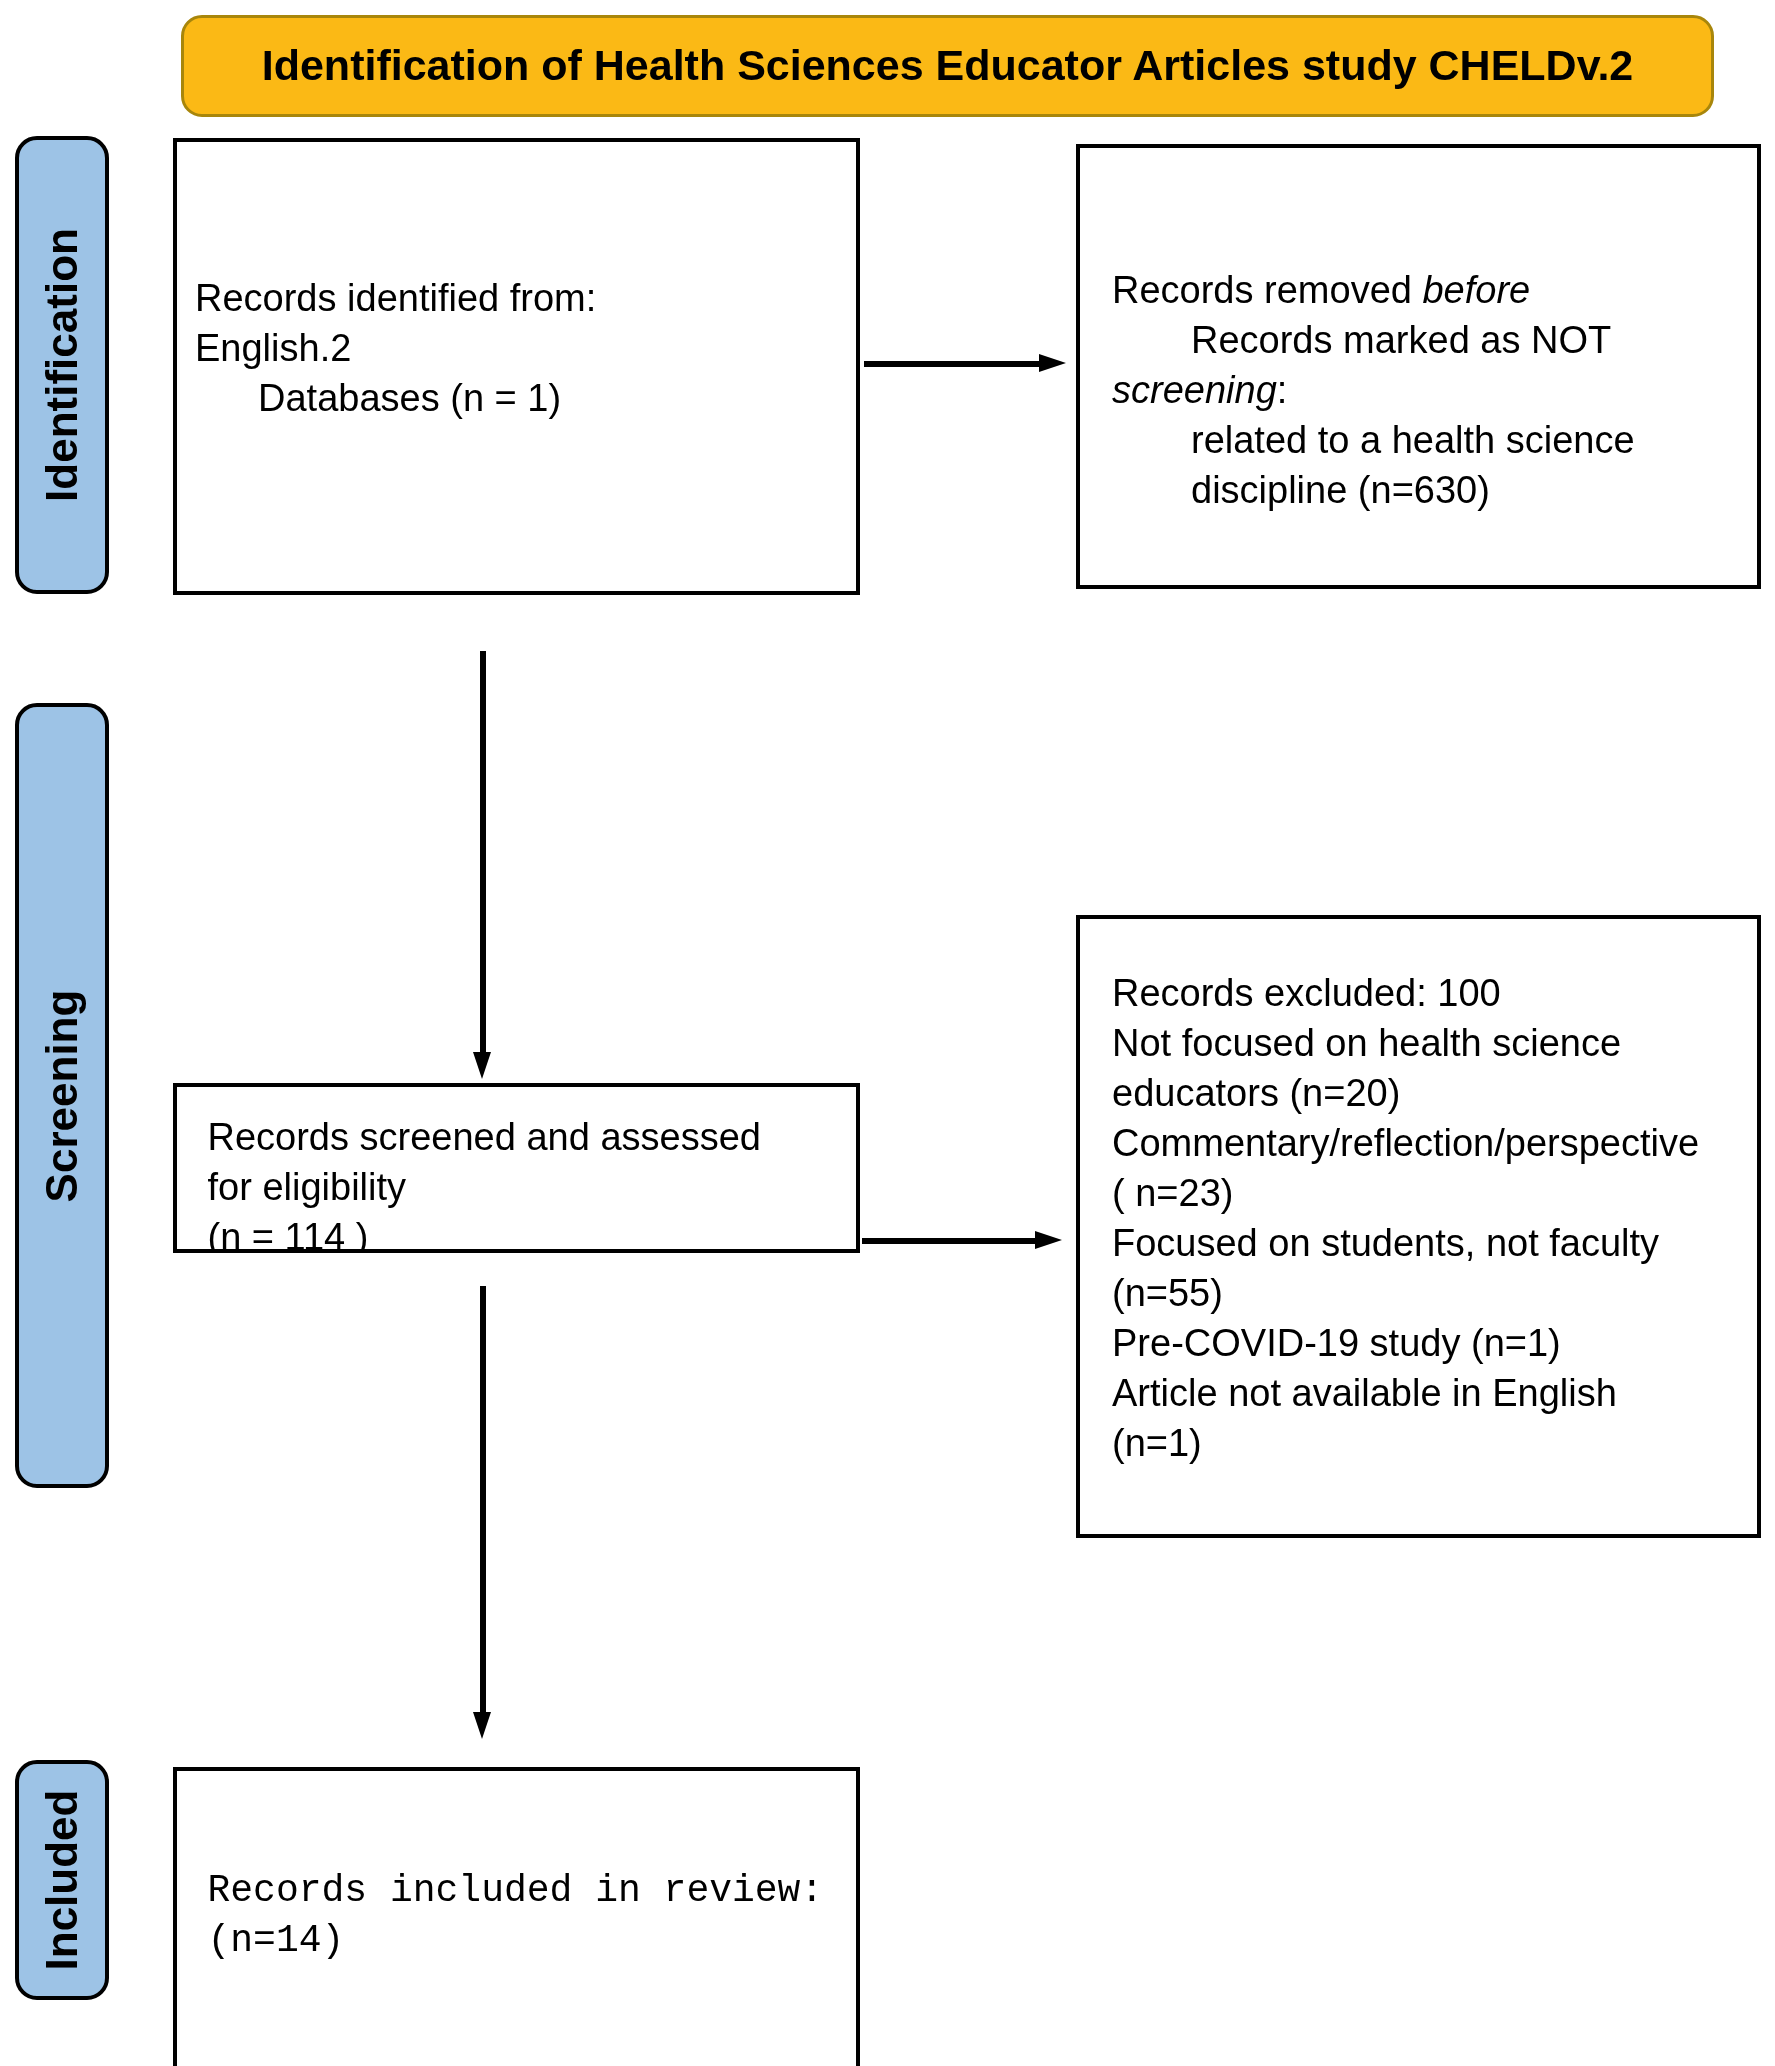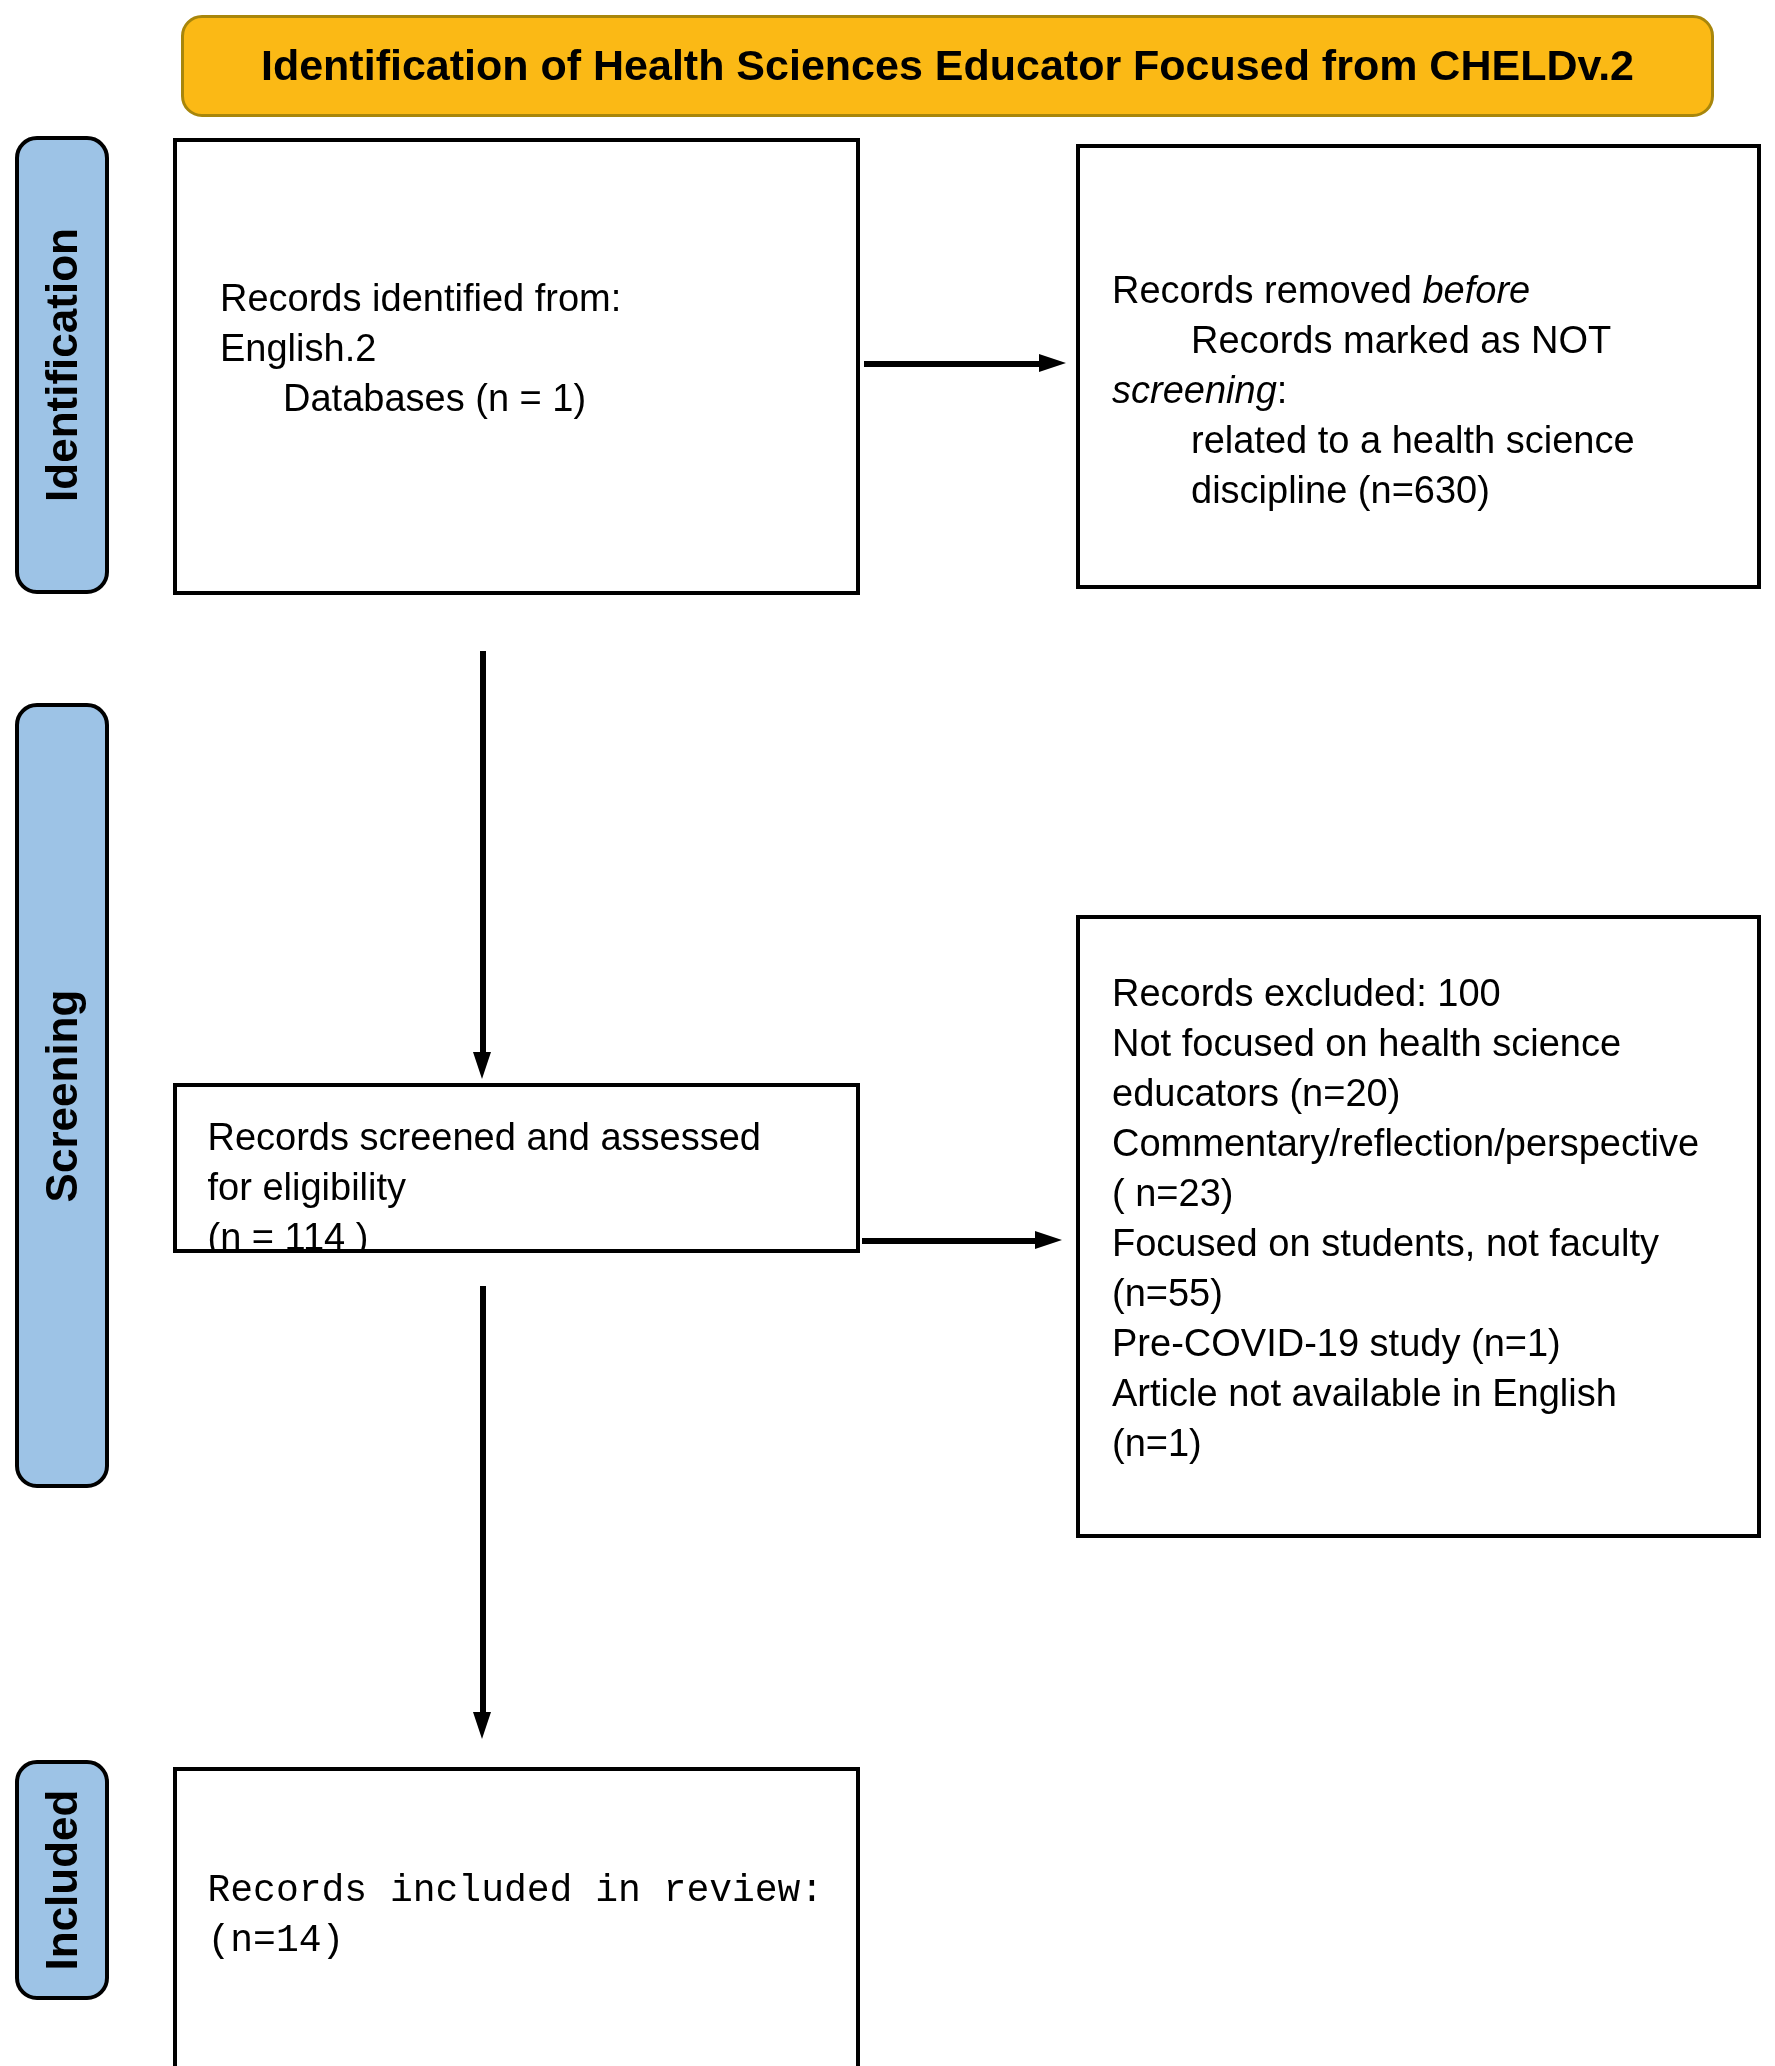--- a/index.html
+++ b/index.html
@@ -67,21 +67,21 @@
     position: absolute;
     left: 0; right: 0; top: 0; bottom: 0;
     font-size: 38px;
     line-height: 50px;
     color: #000000;
     overflow: hidden;
   }
   .line { white-space: nowrap; }
 
   #box-identified { left: 173px;  top: 138px;  width: 687px; height: 457px;  }
-  #box-identified .box-text { padding: 131px 11px 0 43px; }
+  #box-identified .box-text { padding: 131px 11px 0 18px; }
   #box-identified .indent   { padding-left: 63px; }
 
   #box-removed    { left: 1076px; top: 144px;  width: 685px; height: 445px; padding-left: 37px;  }
   #box-removed .box-text    { padding: 117px 11px 0 32px; }
   #box-removed .indent      { padding-left: 79px; }
 
   #box-screened   { left: 173px;  top: 1083px; width: 687px; height: 170px;  }
   #box-screened .box-text   { padding: 24.5px 11px 0 30.5px; }
 
   #box-excluded   { left: 1076px; top: 915px; width: 685px; height: 623px; }
@@ -104,21 +104,21 @@
   #a3-head  { left: 1035px; top: 1231px; }
   #a4-shaft { left: 480px;  top: 1286px; width: 5.5px;  height: 427px; }
   #a4-head  { left: 473px;  top: 1712px; }
 </style>
 </head>
 <body>
 
 <div class="canvas">
 
   <div class="banner" style="background-color: rgb(251, 185, 21); border-color: rgb(168, 134, 11);">
-    <span class="banner-text">Identification of Health Sciences Educator Focused from CHELDv.2</span>
+    <span class="banner-text">Identification of Health Sciences Educator Articles study CHELDv.2</span>
   </div>
 
   <div class="stage" id="stage-identification" style="background-color: rgb(157, 195, 230);">
     <span class="vtext">Identification</span>
   </div>
   <div class="stage" id="stage-screening" style="background-color: rgb(157, 195, 230);">
     <span class="vtext">Screening</span>
   </div>
   <div class="stage" id="stage-included" style="background-color: rgb(157, 195, 230);">
     <span class="vtext">Included</span>

